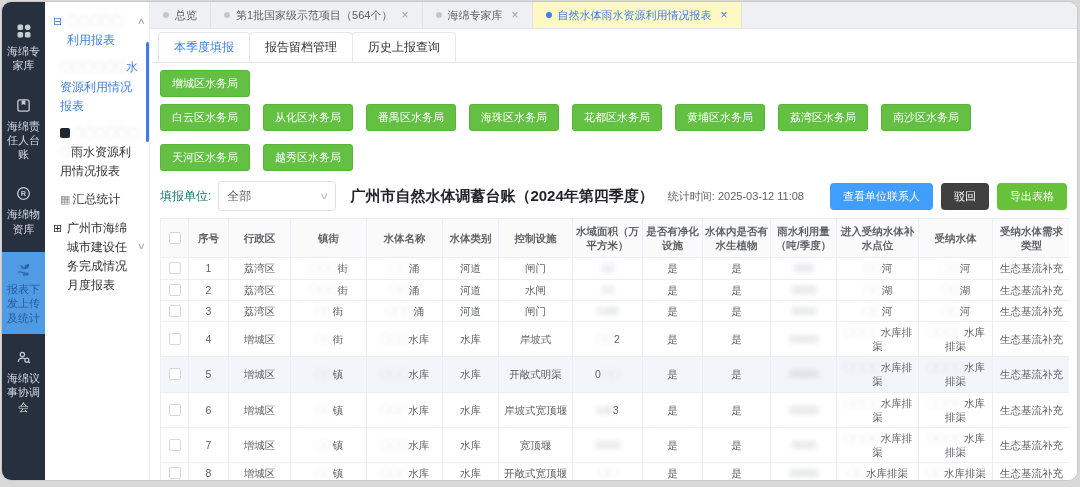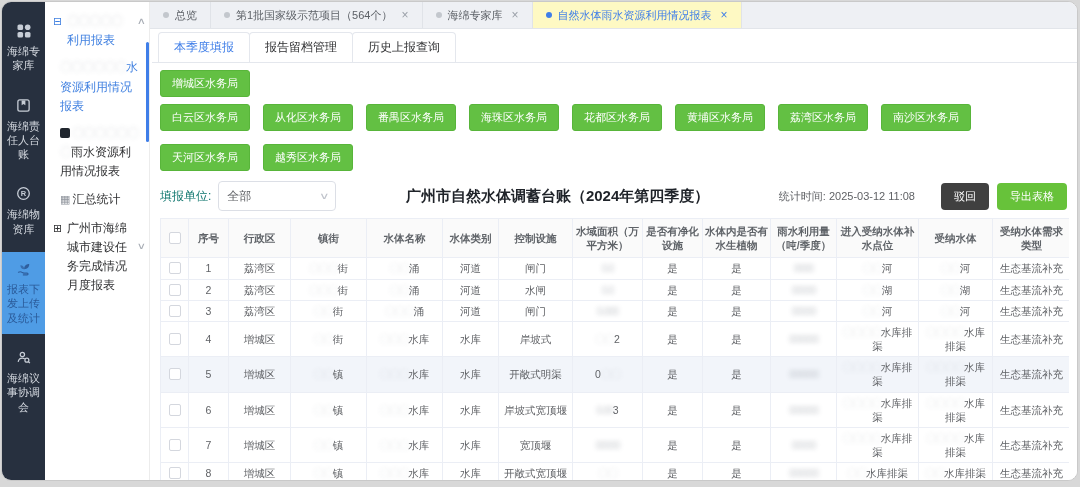--- a/index.html
+++ b/index.html
@@ -189,20 +189,21 @@
         <div class="filter">
           <span class="filter-label">填报单位:</span>
           <div class="select">
             <span>全部</span>
             <span class="chev">∨</span>
           </div>
         </div>
         <div class="ttl">广州市自然水体调蓄台账（2024年第四季度）</div>
         <div class="tright">
           <span class="stat"><span>统计时间:</span> <span>2025-03-12 11:08</span></span>
+          <button class="btn blue">查看单位联系人</button>
           <button class="btn red">驳回</button>
           <button class="btn green">导出表格</button>
         </div>
       </div>
 
       <div class="tablewrap">
         <table>
           <colgroup>
               <col style="width: 28px;">
               <col style="width: 40px;">

